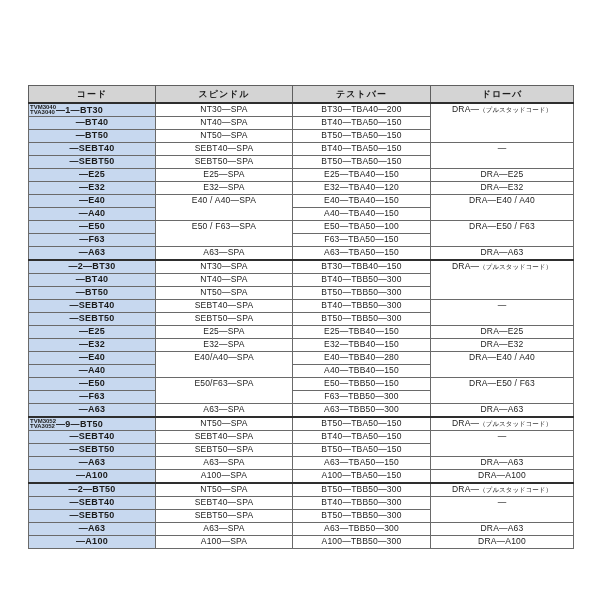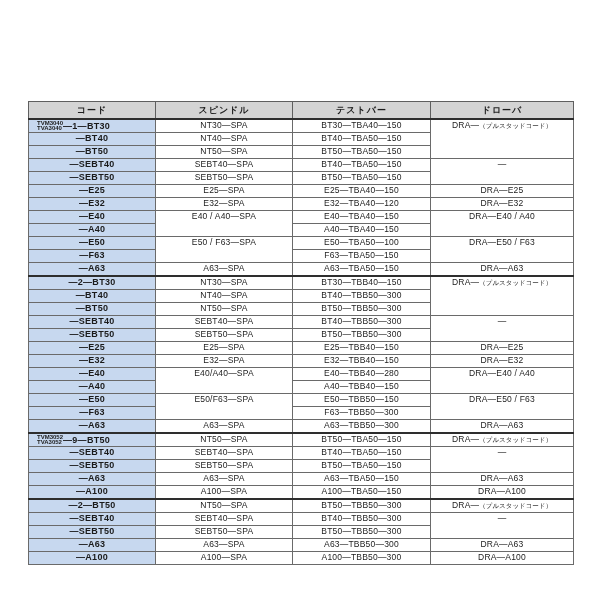--- a/index.html
+++ b/index.html
@@ -3,42 +3,42 @@
 <meta charset="utf-8">
 <style>
   html,body{margin:0;padding:0;}
   body{
     width:600px;height:600px;background:#ffffff;position:relative;
     font-family:"Liberation Sans", sans-serif;
     -webkit-font-smoothing:antialiased;
   }
   .page{position:absolute;inset:0;background:#ffffff;}
   table{
-    position:absolute;left:28px;top:101px;width:545px;
+    position:absolute;left:28px;top:85px;width:545px;
     border-collapse:collapse;table-layout:fixed;
     border:1.5px solid #3a3a3a;
   }
   th{
     height:16px;background:#d4d4d4;border:1px solid #5f5f5f;
     font-size:9px;font-weight:bold;color:#1d1d1d;padding:0;
     letter-spacing:1px;
   }
   td{
     height:12px;max-height:12px;border:1px solid #6a6a6a;
     font-size:8.5px;color:#1b1b1b;text-align:center;padding:0;
     line-height:11px;vertical-align:top;white-space:nowrap;overflow:hidden;
     letter-spacing:0.2px;
   }
   td.code{
     background:#c7d8ef;font-weight:bold;font-size:9px;letter-spacing:0.3px;
   }
   tr.sep td{border-top:2px solid #2e2e2e;}
   .code-wrap{
     display:flex;align-items:center;justify-content:flex-start;
-    padding-left:8px;height:12px;
+    padding-left:1px;height:12px;
   }
   .prefix{
     display:flex;flex-direction:column;align-items:flex-start;
     font-size:6px;line-height:5.5px;font-weight:bold;letter-spacing:0;
   }
   .code-label{font-size:9px;font-weight:bold;line-height:12px;}
   .note{font-size:6.5px;letter-spacing:0;}
 </style>
 </head>
 <body>
@@ -64,21 +64,21 @@
           <td class="code">
             <div class="code-wrap">
               <span class="prefix">
                 <span>TVM3040</span>
                 <span>TVA3040</span>
               </span>
               <span class="code-label">—1—BT30</span>
             </div>
           </td>
           <td>NT30—SPA</td>
-          <td>BT30—TBA40—150</td>
+          <td>BT30—TBA40—200</td>
           <td rowspan="3"><span>DRA—</span><span class="note">（プルスタッドコード）</span></td>
         </tr>
         <tr>
           <td class="code">—BT40</td>
           <td>NT40—SPA</td>
           <td>BT40—TBA50—150</td>
         </tr>
         <tr>
           <td class="code">—BT50</td>
           <td>NT50—SPA</td>

